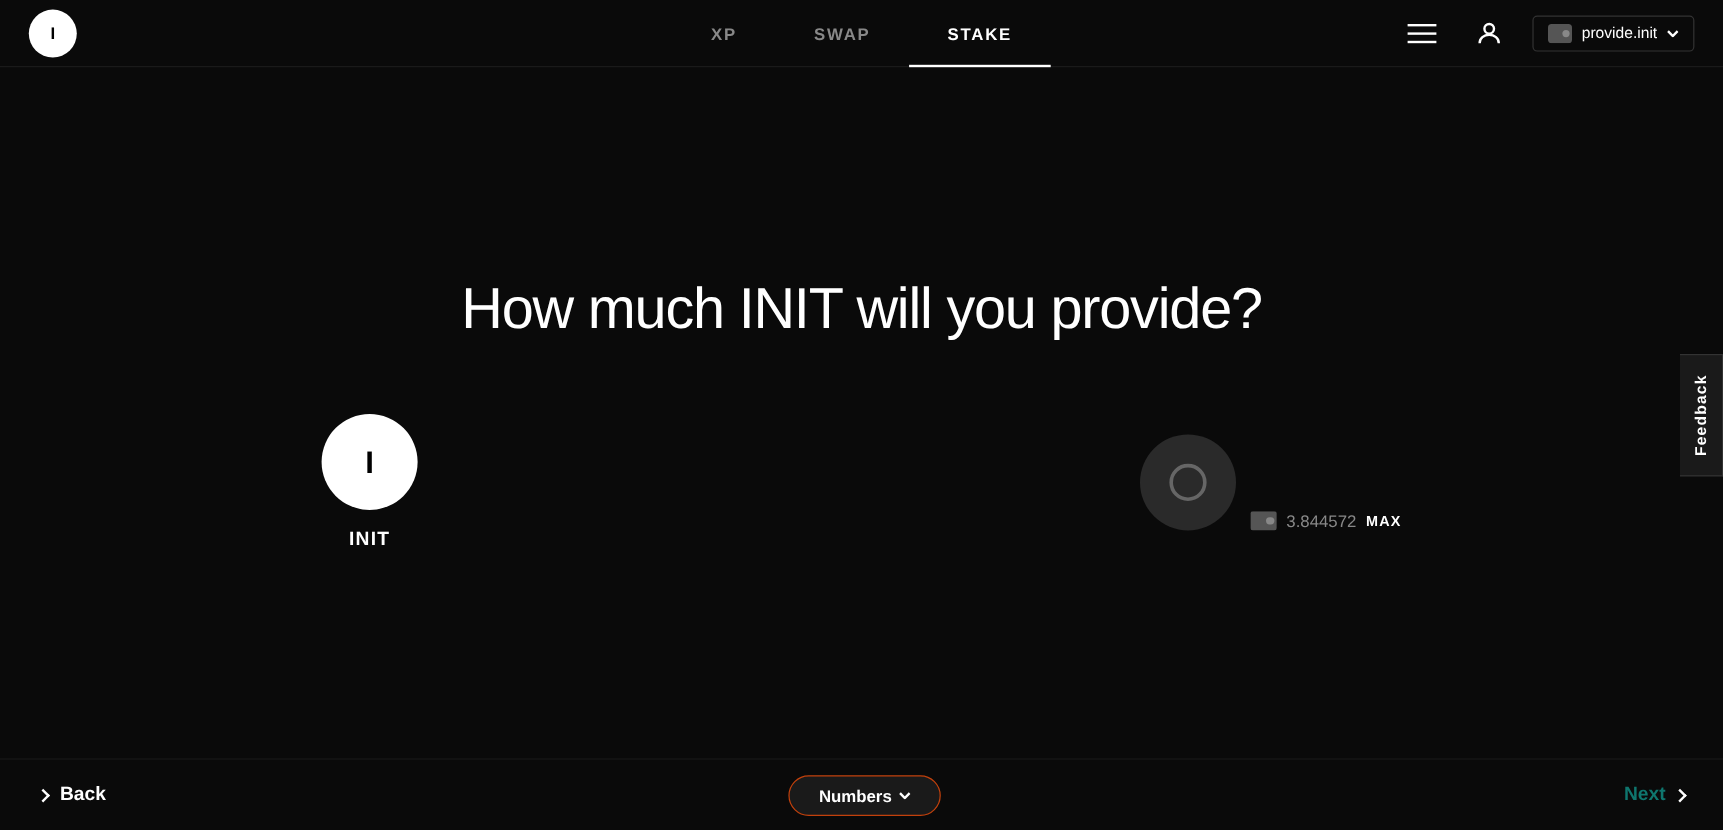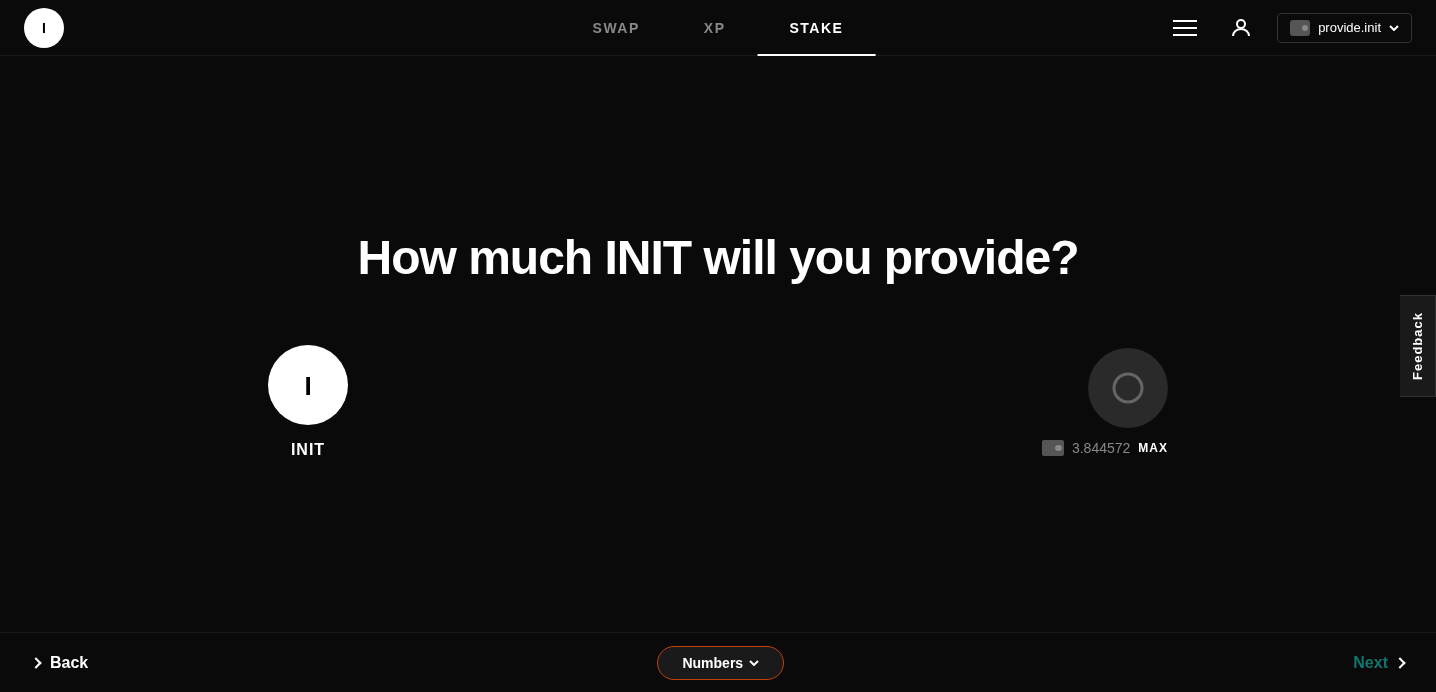--- a/index.html
+++ b/index.html
@@ -148,21 +148,21 @@
       flex-direction: column;
       align-items: center;
       justify-content: center;
       height: calc(692px - 56px - 60px);
       position: relative;
       padding: 0 80px;
     }
 
     .question-title {
       font-size: 48px;
-      font-weight: 700;
+      font-weight: 400;
       color: #ffffff;
       text-align: center;
       margin-bottom: 60px;
       letter-spacing: -1px;
     }
 
     .input-row {
       display: flex;
       align-items: center;
       justify-content: space-between;
@@ -189,21 +189,21 @@
 
     .token-label {
       font-size: 16px;
       font-weight: 700;
       color: #ffffff;
       letter-spacing: 1px;
     }
 
     .amount-display {
       display: flex;
-      flex-direction: column;
+      flex-direction: row;
       align-items: flex-end;
       gap: 12px;
     }
 
     .amount-circle {
       width: 80px;
       height: 80px;
       border-radius: 50%;
       background: #2a2a2a;
       display: flex;
@@ -332,22 +332,22 @@
 <header class="header">
   <div class="header-left">
     <div class="logo-circle">
       <svg viewBox="0 0 24 24" fill="none">
         <text x="50%" y="55%" dominant-baseline="middle" text-anchor="middle" font-size="14" font-weight="900" fill="#000">I</text>
       </svg>
     </div>
   </div>
 
   <nav class="nav-links">
+    <a class="nav-item">XP</a>
     <a class="nav-item">SWAP</a>
-    <a class="nav-item">XP</a>
     <a class="nav-item active">STAKE</a>
   </nav>
 
   <div class="header-right">
     <button class="menu-icon-btn">
       <div class="menu-lines">
         <span></span>
         <span></span>
         <span></span>
       </div>

